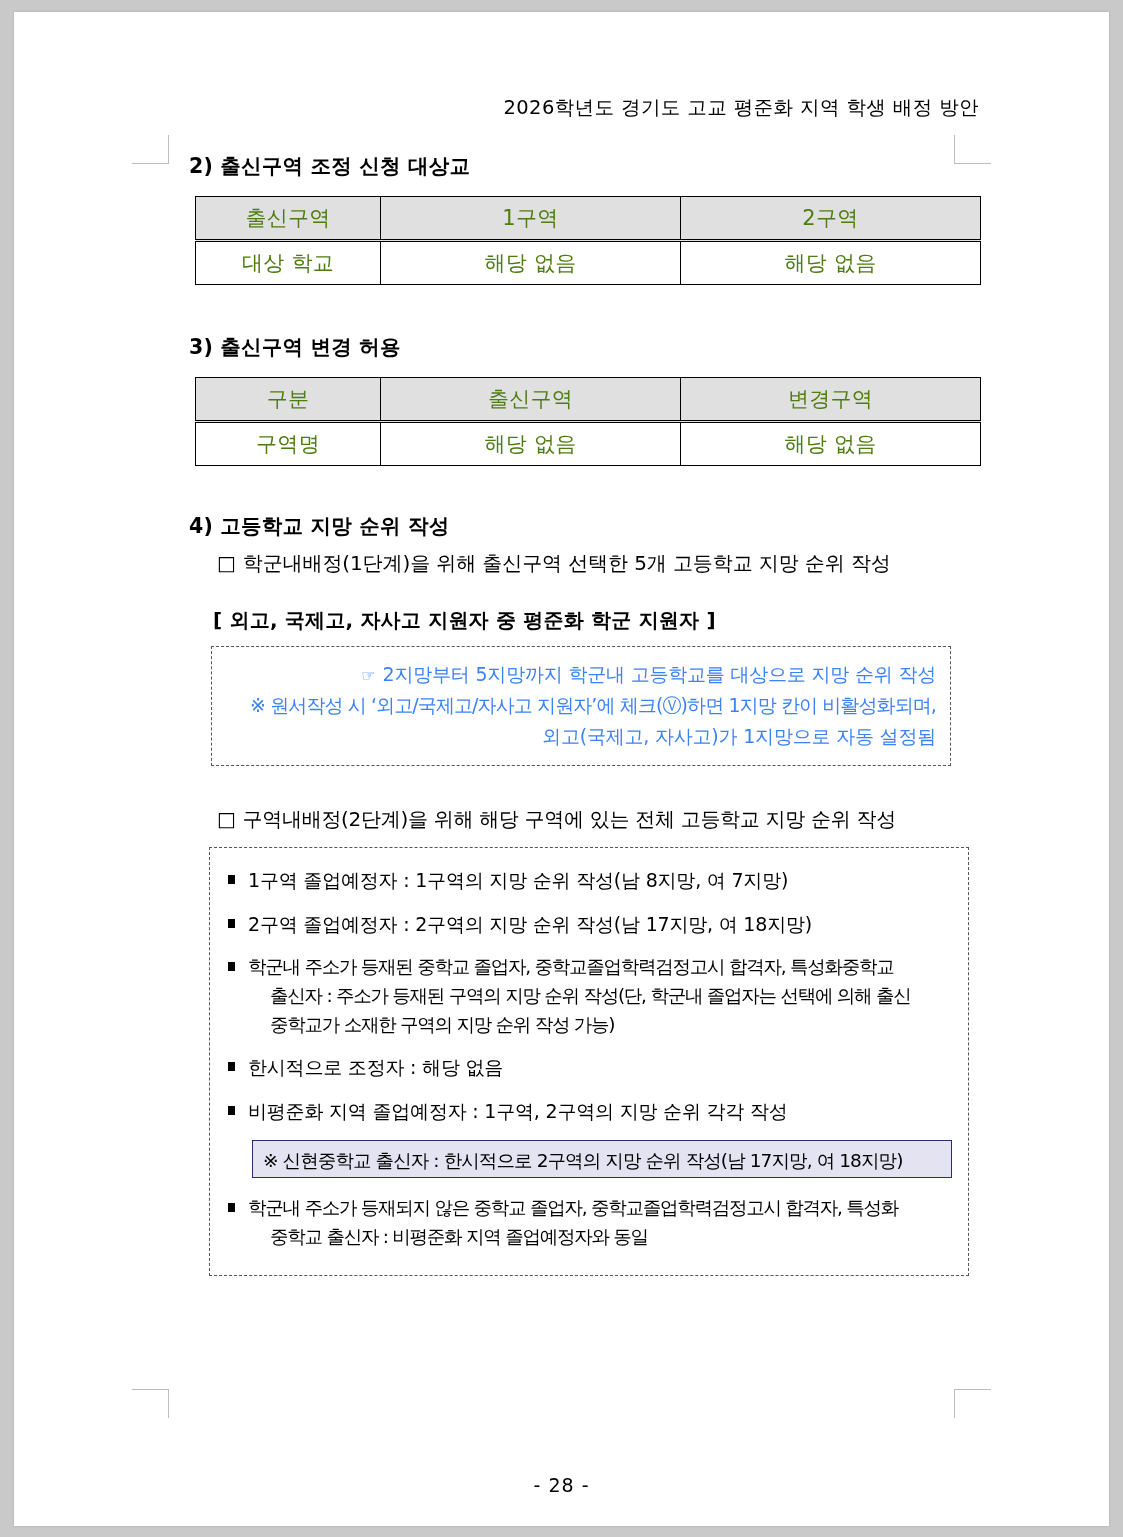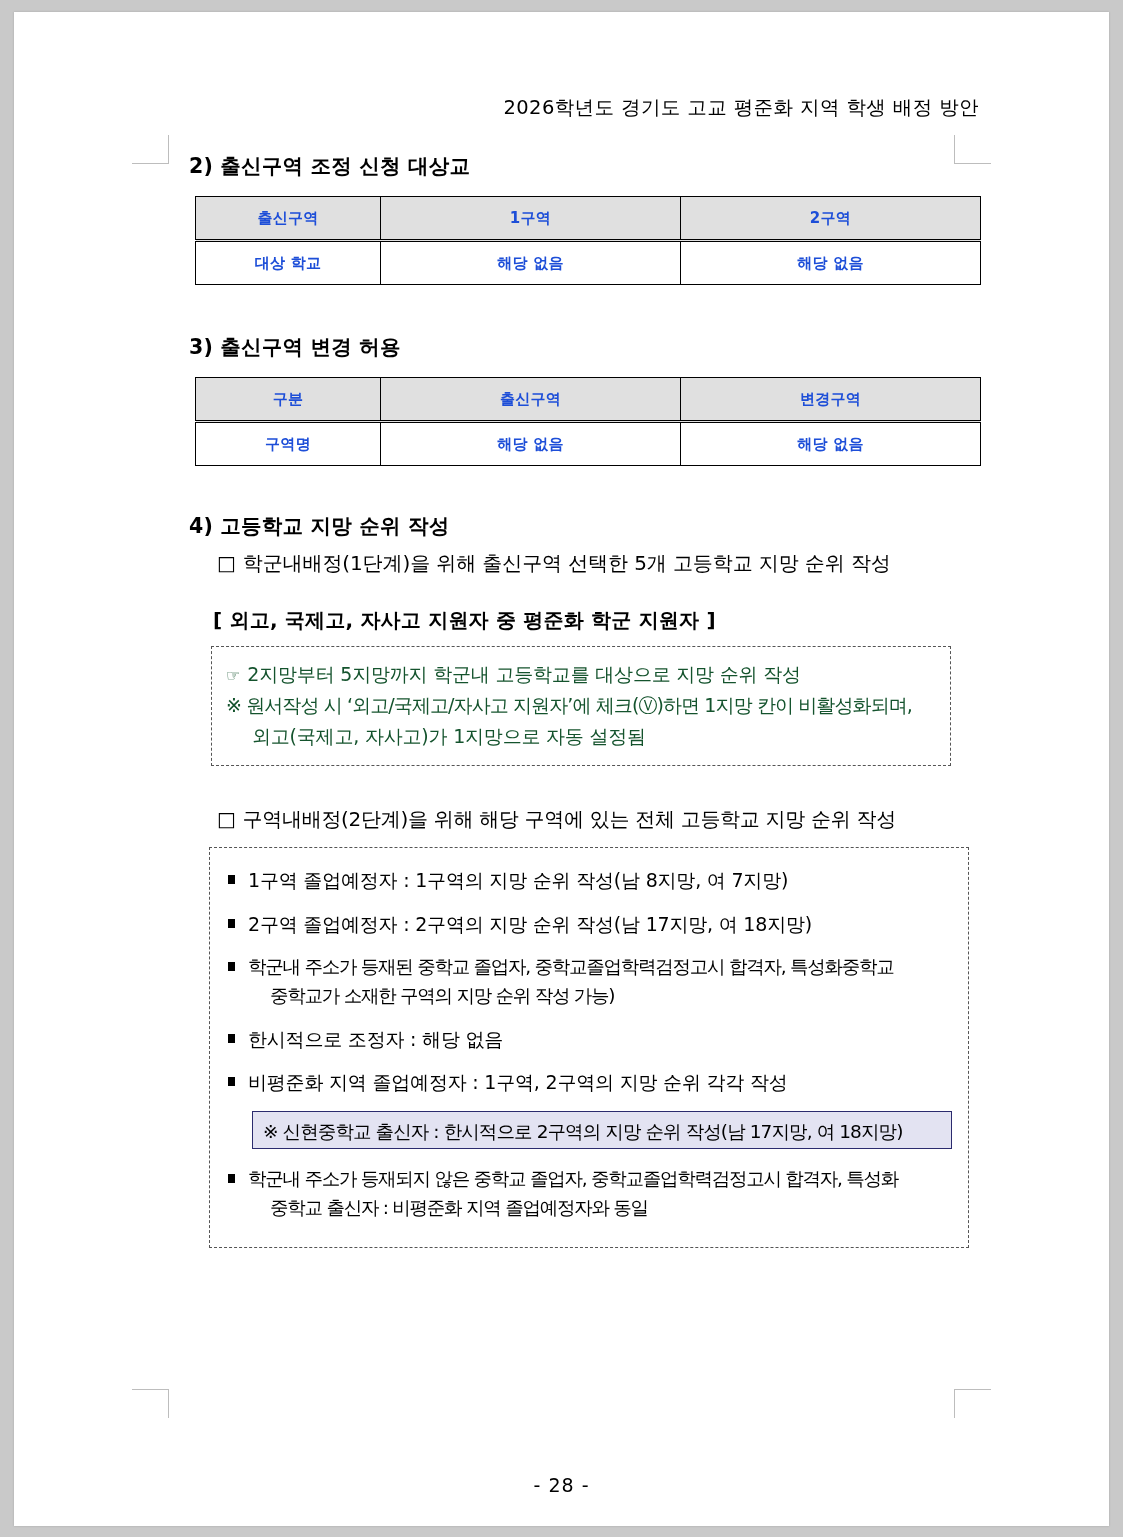--- a/index.html
+++ b/index.html
@@ -71,23 +71,23 @@
 
   table.tbl {
     border-collapse: collapse;
     width: 785px;
     table-layout: fixed;
     margin: 0 0 0 6px;
   }
   table.tbl th, table.tbl td {
     border: 1px solid #000;
     text-align: center;
-    font-size: 15px;
-    font-weight: bold;
-    color: #1d4ed8;
+    font-size: 21px;
+    font-weight: normal;
+    color: #4d7c0f;
     height: 42px;
     padding: 0 4px;
     letter-spacing: 0.3px;
   }
   table.tbl th {
     background: #e0e0e0;
     border-bottom: 3px double #000;
   }
   table.tbl col.c1 { width: 185px; }
   table.tbl col.c2 { width: 300px; }
@@ -116,24 +116,25 @@
 
   .dbox {
     border: 1px dashed #555;
     padding: 12px 14px 14px 14px;
     margin-left: 22px;
     width: 740px;
     box-sizing: border-box;
   }
   .dbox .ln {
     font-size: 19px;
-    color: #14532d;
+    color: #3b82f6;
     line-height: 1.62;
     letter-spacing: -0.2px;
     white-space: nowrap;
+    text-align: right;
   }
   .dbox .ln.tight { letter-spacing: -0.9px; }
   .dbox .ln.indent { padding-left: 26px; letter-spacing: -0.2px; }
   .hand { font-size: 16px; margin-right: 7px; letter-spacing: 0; }
 
   .mark-line {
     font-size: 20px;
     color: #000;
     margin: 40px 0 14px 28px;
     white-space: nowrap;
@@ -288,20 +289,21 @@
         </div>
 
         <div class="bi">
           <span class="sq"></span>
           <span class="l1">2구역 졸업예정자 :  2구역의 지망 순위 작성(남 17지망, 여  18지망)</span>
         </div>
 
         <div class="bi cond">
           <span class="sq"></span>
           <span class="l1">학군내 주소가 등재된 중학교 졸업자, 중학교졸업학력검정고시 합격자, 특성화중학교</span>
+          <span class="l2">출신자 : 주소가 등재된 구역의 지망 순위 작성(단, 학군내 졸업자는 선택에 의해 출신</span>
           <span class="l2">중학교가 소재한 구역의 지망 순위 작성 가능)</span>
         </div>
 
         <div class="bi">
           <span class="sq"></span>
           <span class="l1">한시적으로 조정자 :  해당 없음</span>
         </div>
 
 
         <div class="bi">

